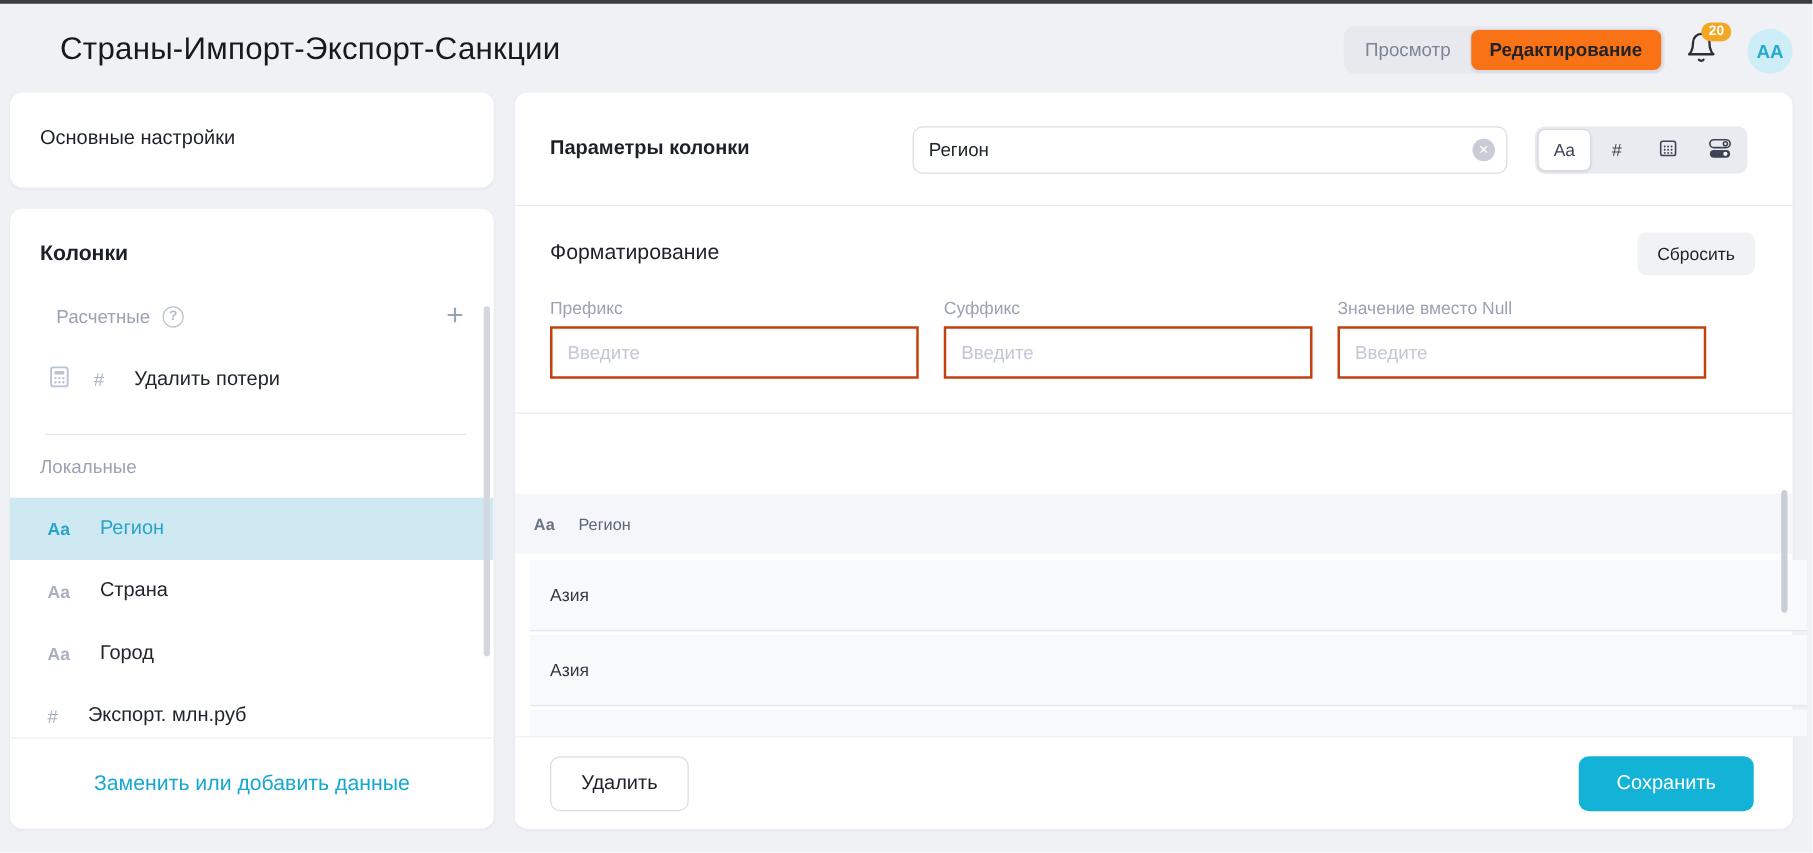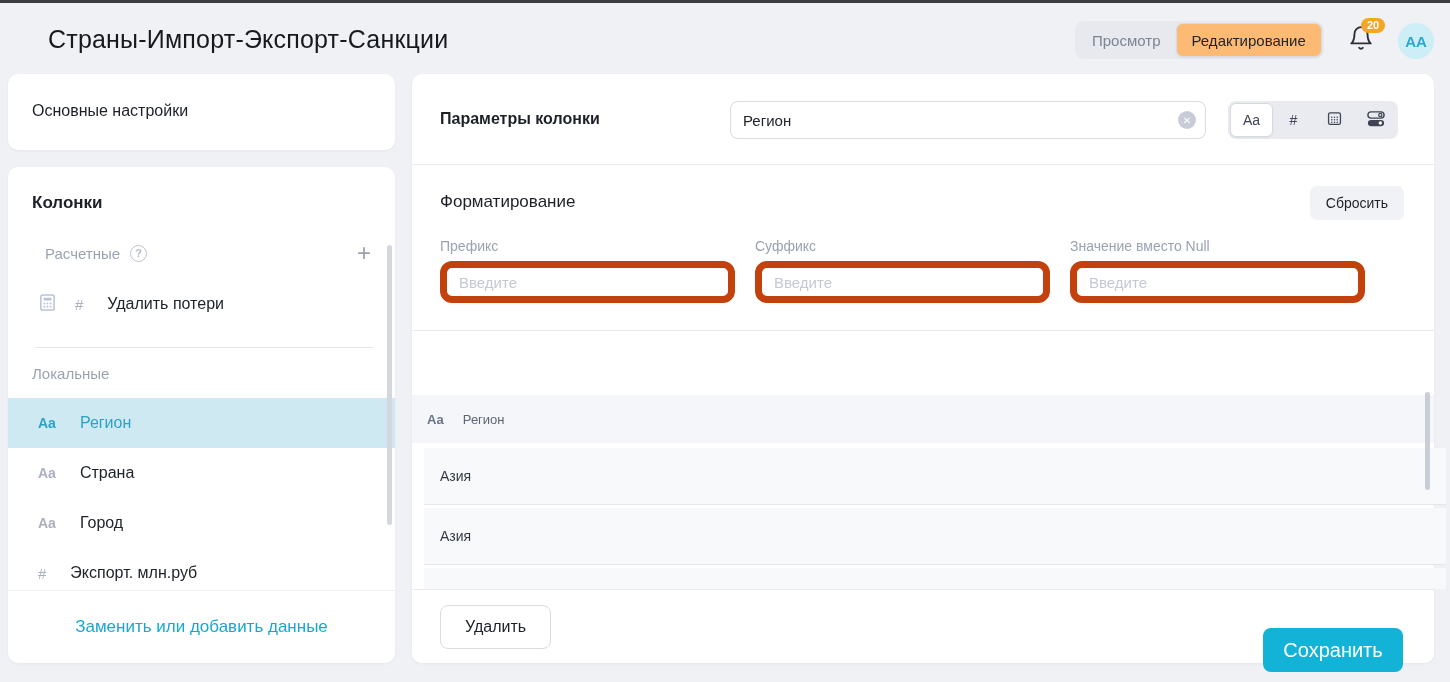--- a/index.html
+++ b/index.html
@@ -8,21 +8,21 @@
     font-family:"Liberation Sans","DejaVu Sans",sans-serif;
     background:#eff1f5; color:#1d2127; position:relative;
   }
   .topstrip { position:absolute; top:0; left:0; width:100%; height:3px; background:#3b3b40; }
 
   
   .header { position:absolute; top:3px; left:0; width:100%; height:71px; }
   .page-title { position:absolute; left:10px; top:22px; font-size:25px; font-weight:400; color:#16191e; letter-spacing:.2px;margin-left:38px; }
   .mode-toggle { position:absolute; left:1075px; top:18px; height:38px; background:#e7e9ef; border-radius:9px; display:flex; align-items:center; padding:2px; }
   .mode-opt { height:34px; display:flex; align-items:center; padding:0 15px; font-size:15px; color:#7d8594; border-radius:7px; cursor:pointer; }
-  .mode-opt.active { background:#fdba74; border:1px solid #d8dbe2; color:#1f232a; font-weight:400; box-shadow:0 1px 2px rgba(0,0,0,.05); }
+  .mode-opt.active { background:#f97316; border:1px solid #d8dbe2; color:#1f232a; font-weight:700; box-shadow:0 1px 2px rgba(0,0,0,.05); }
   .bell-wrap { position:absolute; left:1348px; top:22px; width:30px; height:30px; }
   .bell-badge { position:absolute; top:-7px; left:13px; background:#f5a623; color:#fff; font-size:11px; font-weight:700; border-radius:9px; padding:2px 6px; line-height:1; }
   .avatar { position:absolute; left:1398px; top:20px; width:36px; height:36px; border-radius:50%; background:#cdeef6; color:#25a9cf; font-size:15px; font-weight:700; display:flex; align-items:center; justify-content:center; }
 
   .card { position:absolute; background:#fff; border-radius:10px; box-shadow:0 1px 3px rgba(30,40,60,.05); }
 
   
   .card-settings { left:8px; top:74px; width:387px; height:76px; }
   .card-settings .label { position:absolute; left:24px; top:28px; font-size:16px; color:#1d2127; }
   .card-columns { left:8px; top:167px; width:387px; height:496px; overflow:hidden; }
@@ -57,39 +57,39 @@
   .clear-btn { position:absolute; right:10px; top:10px; width:18px; height:18px; border-radius:50%; background:#c7ccd7; color:#fff; font-size:10px; display:flex; align-items:center; justify-content:center; cursor:pointer; }
   .seg { position:absolute; left:816px; top:27px; width:170px; height:38px; background:#e9ebf1; border-radius:8px; display:flex; padding:2px; }
   .seg-opt { flex:1; display:flex; align-items:center; justify-content:center; border-radius:6px; cursor:pointer; color:#3e4453; font-size:14px; font-weight:500; }
   .seg-opt.active { background:#fff; border:1px solid #d7dae1; box-shadow:0 1px 2px rgba(0,0,0,.05); }
 
   .fmt-title { position:absolute; left:28px; top:118px; font-size:17px; font-weight:500; color:#1d2127; }
   .reset-btn { position:absolute; right:30px; top:112px; height:34px; padding:0 16px; background:#f1f2f6; border:none; border-radius:7px; font-size:14px; color:#1d2127; font-family:inherit; cursor:pointer; }
   .field-group { position:absolute; top:164px; width:295px; }
   .fg-0 { left:28px; } .fg-1 { left:343px; } .fg-2 { left:658px; }
   .field-label { font-size:14px; color:#9aa2b1; margin-bottom:7px; }
-  .field-input { width:100%; height:42px; border:7px solid #c2410c; border-radius:12px; padding:0 12px; font-size:15px; font-family:inherit; color:#20252c; outline:none; }
+  .field-input { width:100%; height:42px; border:2px solid #c2410c; border-radius:0; padding:0 12px; font-size:15px; font-family:inherit; color:#20252c; outline:none; }
   .field-input::placeholder { color:#c3c8d3; }
 
   .preview-divider { position:absolute; left:0; right:0; top:256px; border-top:1px solid #e8eaef; }
   .preview-header { position:absolute; left:0; top:256px; width:100%; height:65px; }
   .chevron { position:absolute; left:28px; top:25px; cursor:pointer; }
   .preview-title { position:absolute; left:54px; top:21px; font-size:17px; font-weight:700; color:#1d2127; }
   .preview-note { position:absolute; right:22px; top:23px; font-size:15px; color:#9aa3b3; }
 
   .tbl-header { position:absolute; left:0; top:321px; width:100%; height:48px; background:#f5f6f9; display:flex; align-items:center; padding-left:15px; }
   .tbl-header .hdr-type { font-size:13px; font-weight:600; color:#6b7485; }
   .tbl-header .hdr-name { margin-left:19px; font-size:13px; color:#5c6573; }
   .tbl-rows { position:absolute; left:12px; top:374px; width:100%; height:141px; overflow:hidden; }
   .tbl-row { height:57px; margin-bottom:3px; background:#f8f9fb; border-bottom:1px solid #e3e6ec; display:flex; align-items:center; padding-left:16px; font-size:14px; color:#333942; }
   .preview-scroll { position:absolute; right:4px; top:318px; width:5px; height:98px; border-radius:3px; background:#c9cdd7; }
 
   .main-footer { position:absolute; left:0; top:515px; width:100%; height:74px; border-top:1px solid #e8eaef; border-radius:0 0 10px 10px; background:#fff; }
   .delete-btn { position:absolute; left:28px; top:15px; height:44px; padding:0 24px; background:#fff; border:1px solid #d9dce3; border-radius:8px; font-size:16px; font-weight:500; color:#1d2127; font-family:inherit; cursor:pointer; }
-  .save-btn { position:absolute; right:31px; top:15px; height:44px; width:140px; background:#13b2d7; border:none; border-radius:8px; font-size:20px; font-weight:500; color:#fff; font-family:inherit; cursor:pointer;margin-top:23px; }
+  .save-btn { position:absolute; right:31px; top:15px; height:44px; width:140px; background:#13b2d7; border:none; border-radius:8px; font-size:16px; font-weight:500; color:#fff; font-family:inherit; cursor:pointer; }
 </style>
 </head>
 <body>
 
 <div class="topstrip"></div>
 
 <div class="header">
   <div class="page-title">Страны-Импорт-Экспорт-Санкции</div>
 
   <div class="mode-toggle">

